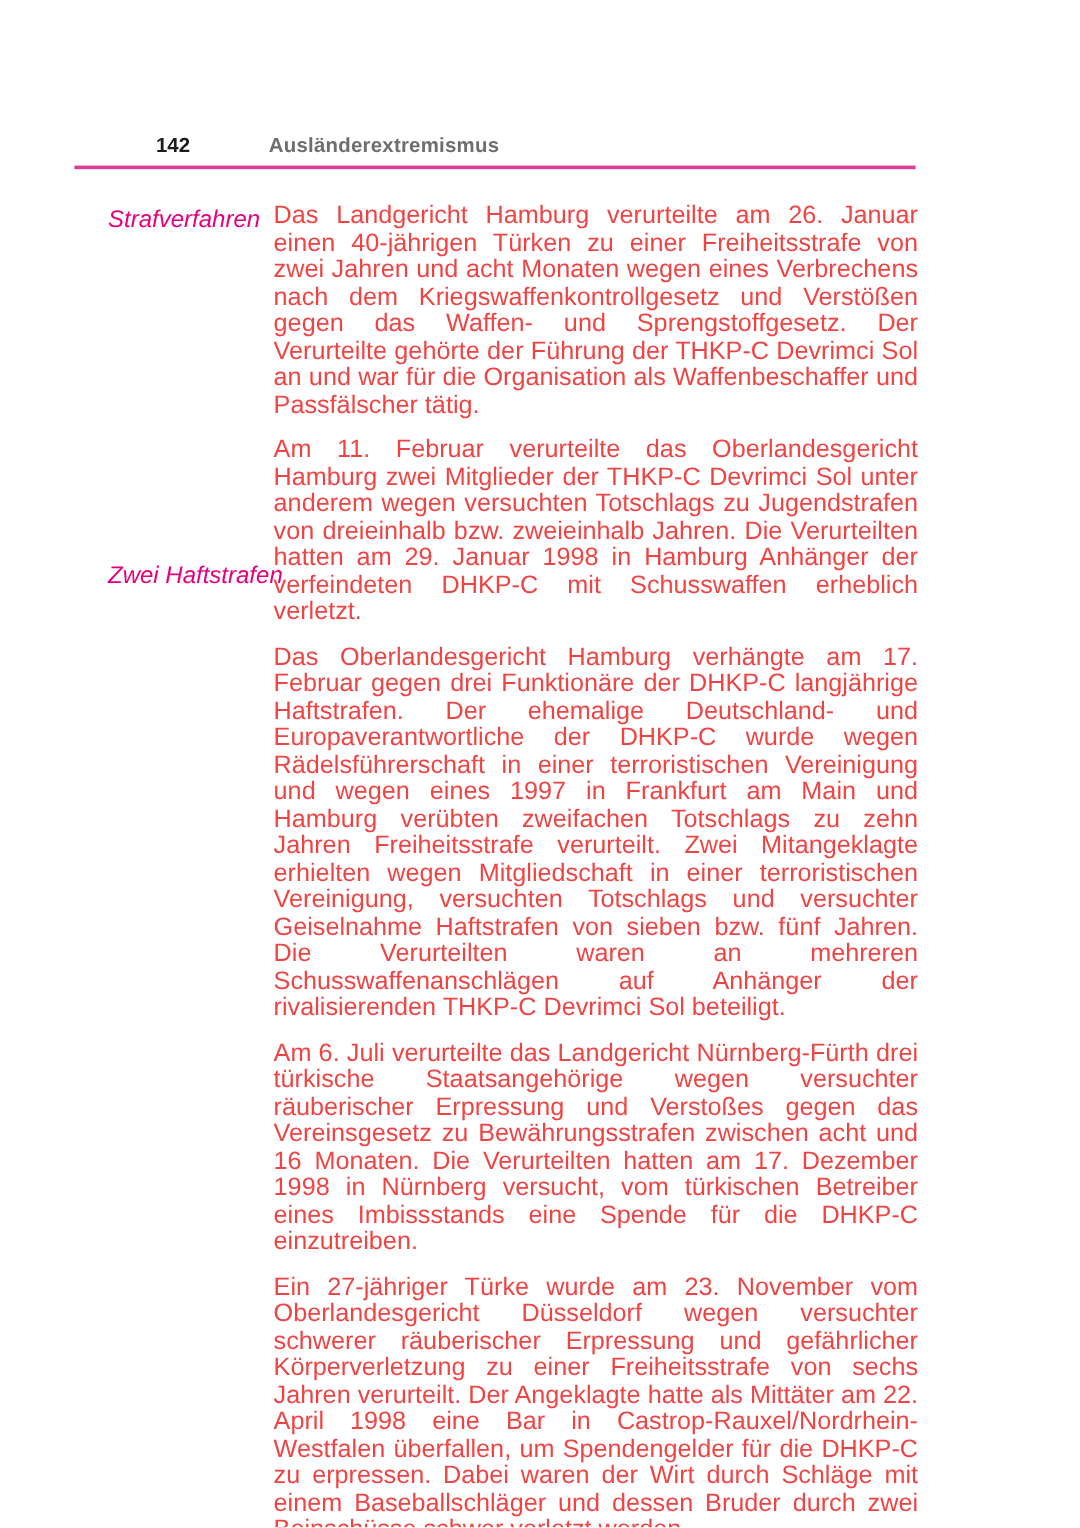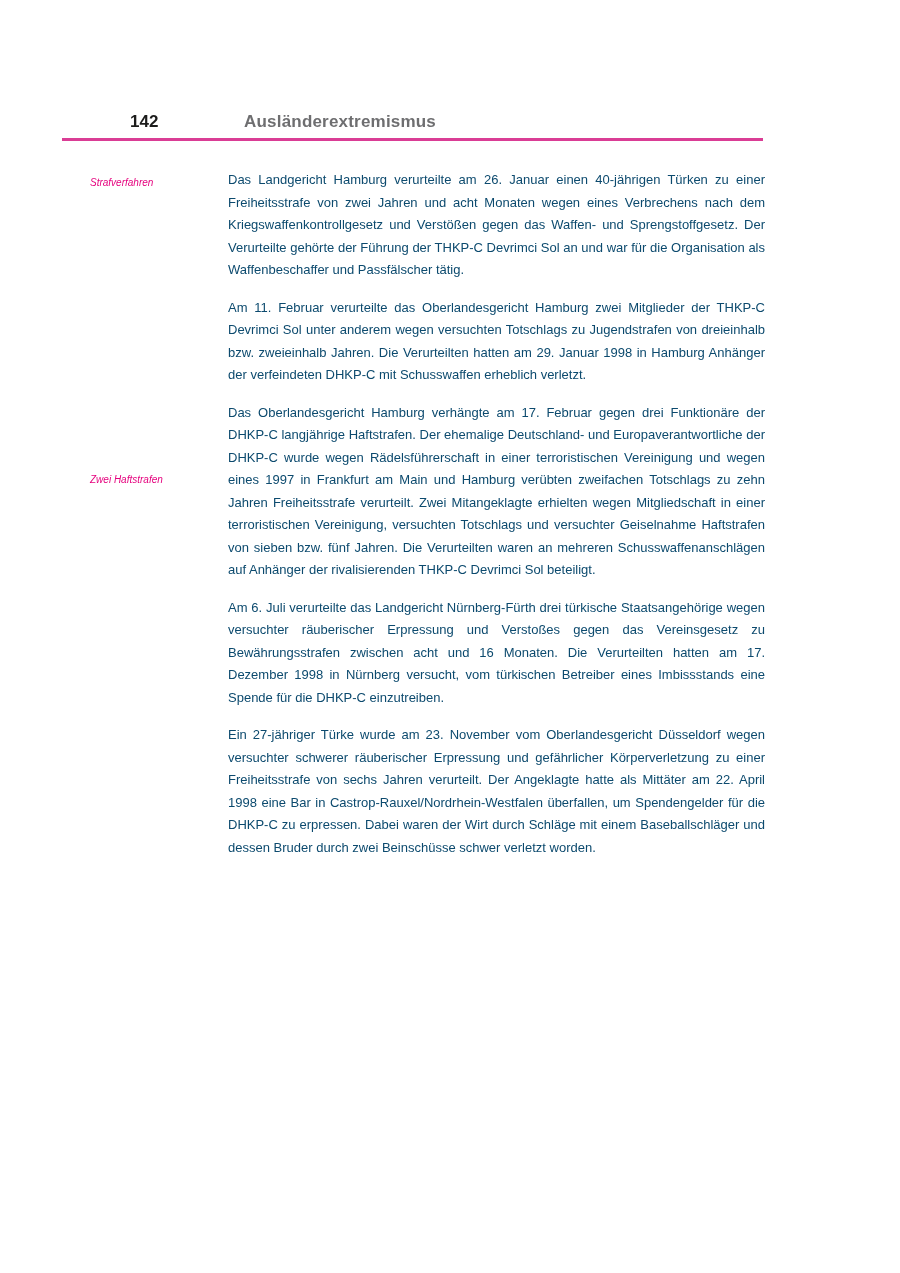--- a/index.html
+++ b/index.html
@@ -20,58 +20,58 @@
     left: 90px;
     top: 112px;
     font-size: 17px;
     line-height: 20px;
     font-weight: bold;
     color: #1c1c1b;
     margin-left: 40px;
   }
   .section-title {
     position: absolute;
-    left: 244px;
+    left: 224px;
     top: 112px;
     font-size: 17px;
     line-height: 20px;
     font-weight: bold;
     color: #6e6e70;
     letter-spacing: 0.2px;
   }
   .header-rule {
     position: absolute;
     left: 62px;
     top: 138px;
     width: 701px;
     height: 3px;
     background: #da3d95;
   }
   .margin-note {
     position: absolute;
     left: 90px;
-    font-size: 10px;
+    font-size: 20px;
     line-height: 20px;
     font-style: italic;
     color: #e5007d;
   }
   .margin-note.note-0 { top: 173px; }
   .margin-note.note-1 { top: 470px; }
   .content {
     position: absolute;
     left: 228px;
     top: 169px;
     width: 537px;
   }
   .content p {
     margin: 0 0 15px 0;
-    font-size: 13px;
+    font-size: 21px;
     line-height: 22.5px;
     text-align: justify;
-    color: #0c4a6e;
+    color: #ef4444;
   }
   .content p.continues {
     text-align-last: justify;
     -moz-text-align-last: justify;
     margin-bottom: 0;
   }
 </style>
 </head>
 <body>
 

